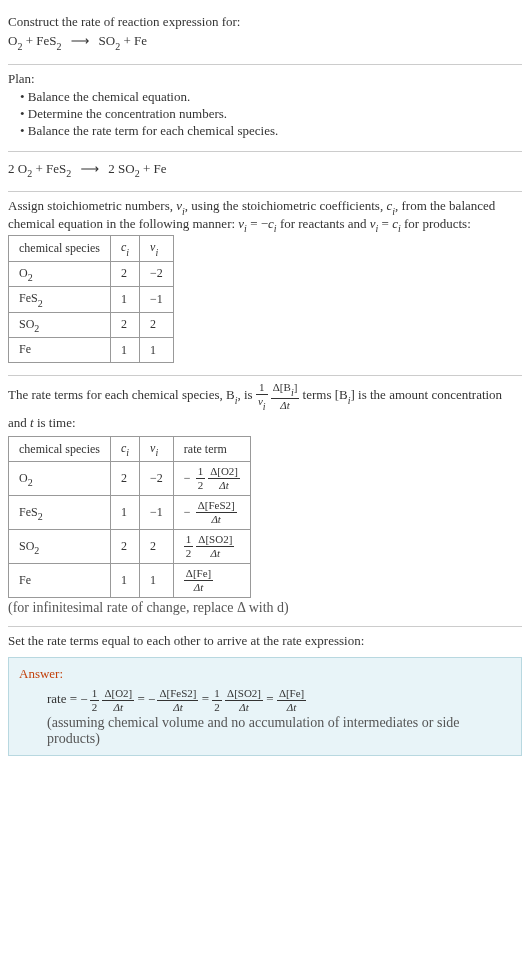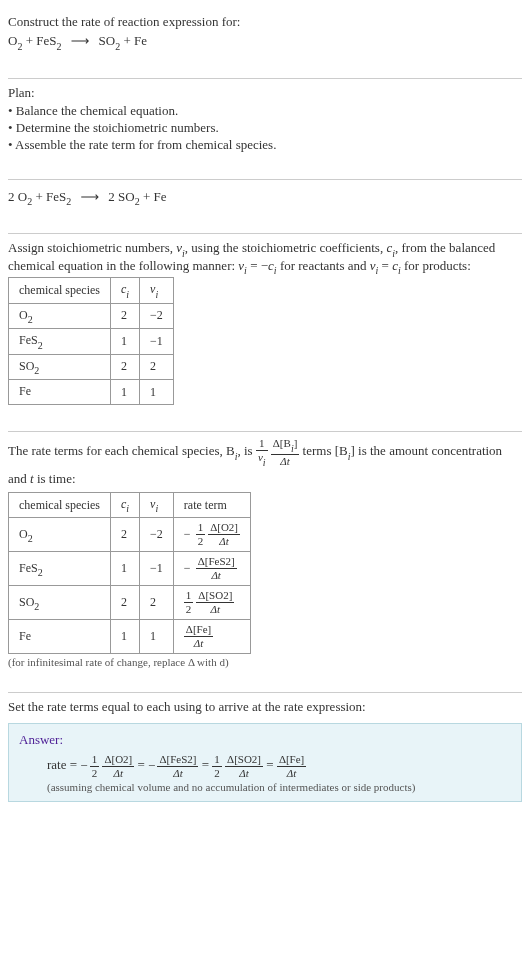--- a/index.html
+++ b/index.html
@@ -6,41 +6,41 @@
   font-family: Georgia, 'Times New Roman', serif;
   font-size: 13px;
   color: #333;
   margin: 0;
   padding: 8px;
   width: 514px;
   background: #fff;
 }
 .section {
   border-bottom: 1px solid #ccc;
-  padding: 6px 0 24px 0;
+  padding: 6px 0 10px 0;
 }
 .section.no-border {
   border-bottom: none;
 }
 .equation {
   font-family: Georgia, serif;
   margin: 3px 0;
 }
 .sub {
   font-size: 10px;
   vertical-align: sub;
   position: relative;
   top: 1px;
 }
 .arrow {
   display: inline-block;
   margin: 0 6px;
 }
 .plan-list {
-  margin: 2px 0;
+  margin: 2px 12px;
   font-family: Liberation Serif, serif;
 }
 .plan-list div {
   margin: 1px 0;
 }
 table.data {
   border-collapse: collapse;
   margin: 2px 0;
   font-size: 12px;
 }
@@ -74,28 +74,28 @@
   vertical-align: middle;
   margin-right: 2px;
 }
 .answer-box {
   background: #e8f4f8;
   border: 1px solid #b8d8e0;
   padding: 8px 10px;
   margin-top: 6px;
 }
 .answer-label {
-  color: #4c1d95;
+  color: #c2410c;
   margin-bottom: 4px;
 }
 .indent {
   padding-left: 28px;
 }
 .small-note {
-  font-size: 11px;
+  font-size: 14px;
   color: #555;
   margin-top: 2px;
 }
 .ital {
   font-style: italic;
 }
 .rate-cell {
   white-space: nowrap;
 }
 </style>
@@ -108,22 +108,22 @@
     <span><span>O</span><span class="sub">2</span></span><span> + </span><span><span>FeS</span><span class="sub">2</span></span>
     <span class="arrow">⟶</span>
     <span><span>SO</span><span class="sub">2</span></span><span> + </span><span>Fe</span>
   </div>
 </div>
 
 <div class="section">
   <div>Plan:</div>
   <div class="plan-list">
     <div>• Balance the chemical equation.</div>
-    <div>• Determine the stoichiometric numbers.</div>
-    <div>• Assemble the rate term for from chemical species.</div>
+    <div>• Determine the concentration numbers.</div>
+    <div>• Balance the rate term for each chemical species.</div>
   </div>
 </div>
 
 <div class="section">
   <div class="equation">
     <span>2 </span><span>O</span><span class="sub">2</span><span> + </span><span>FeS</span><span class="sub">2</span>
     <span class="arrow">⟶</span><span> 2 </span><span>SO</span><span class="sub">2</span><span> + </span><span>Fe</span>
   </div>
 </div>
 
@@ -212,21 +212,21 @@
       <td class="rate-cell">
         <span class="frac"><span class="num">Δ[Fe]</span><span class="den ital">Δt</span></span>
       </td>
     </tr>
   </tbody>
     </table>
   <div class="small-note">(for infinitesimal rate of change, replace Δ with d)</div>
 </div>
 
 <div class="section no-border" style="padding-bottom:2px;">
-  <div>Set the rate terms equal to each using to arrive at the rate expression:</div>
+  <div>Set the rate terms equal to each other to arrive at the rate expression:</div>
 </div>
 
 <div class="answer-box">
   <div class="answer-label">Answer:</div>
   <div class="indent" style="line-height:2;">
     <span>rate = </span>
     <span class="neg">−</span><span class="frac"><span class="num">1</span><span class="den">2</span></span>
     <span class="frac"><span class="num">Δ[O2]</span><span class="den ital">Δt</span></span>
     <span> = </span>
     <span class="neg">−</span><span class="frac"><span class="num">Δ[FeS2]</span><span class="den ital">Δt</span></span>

